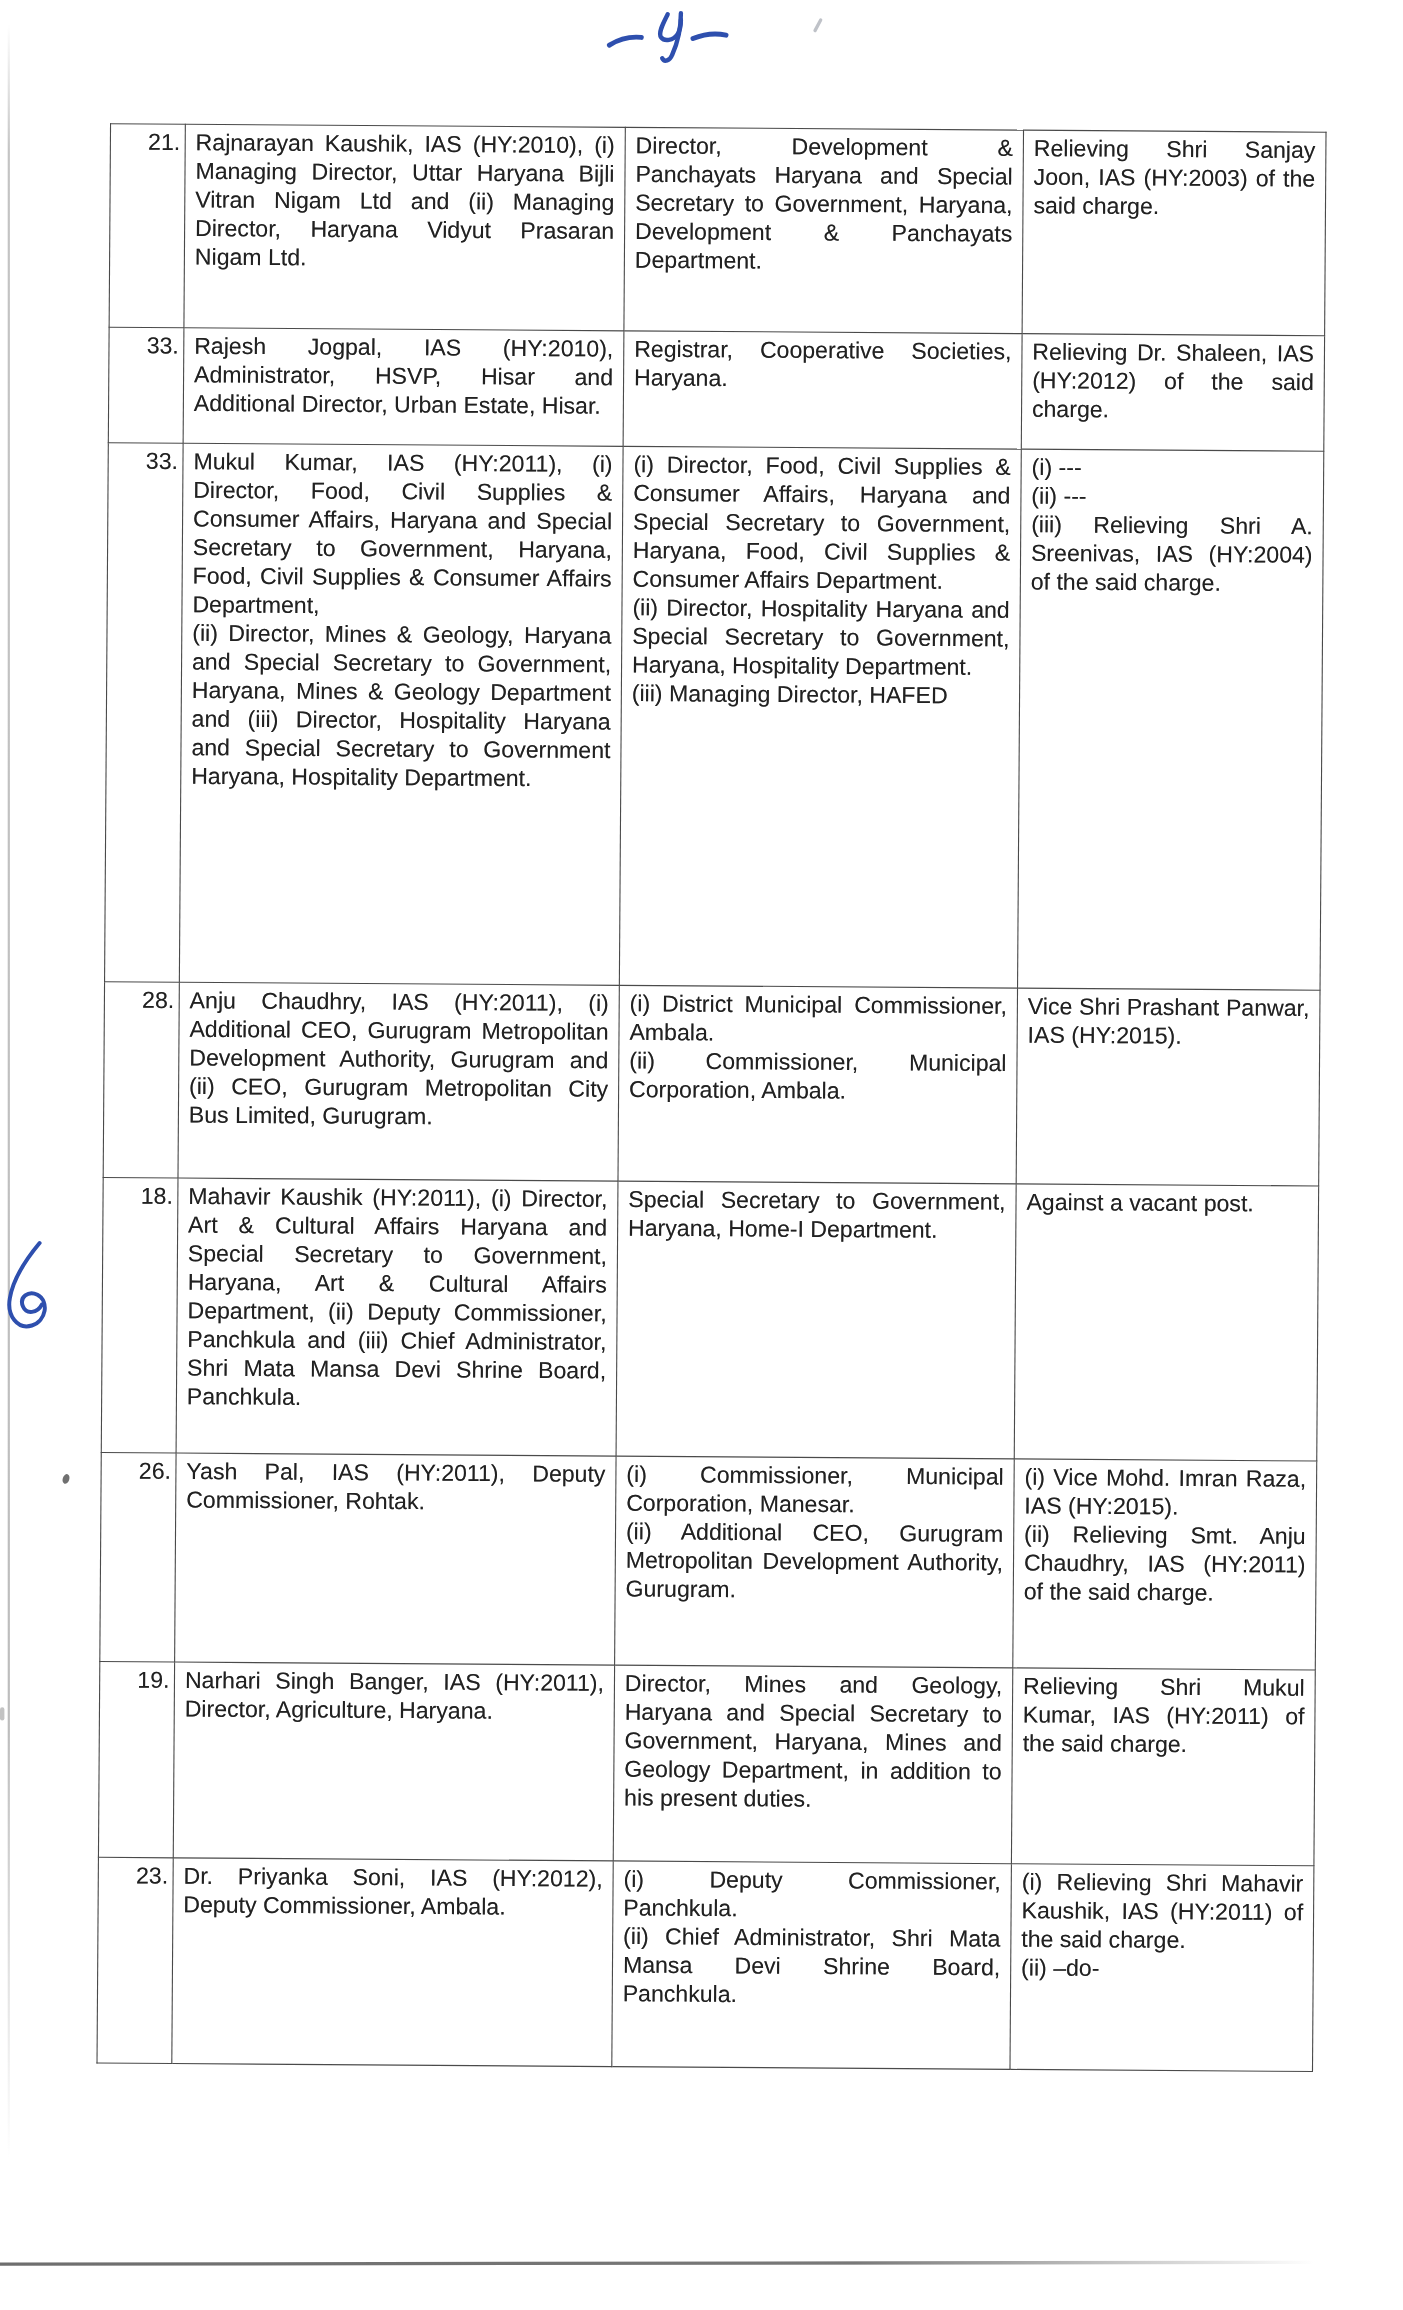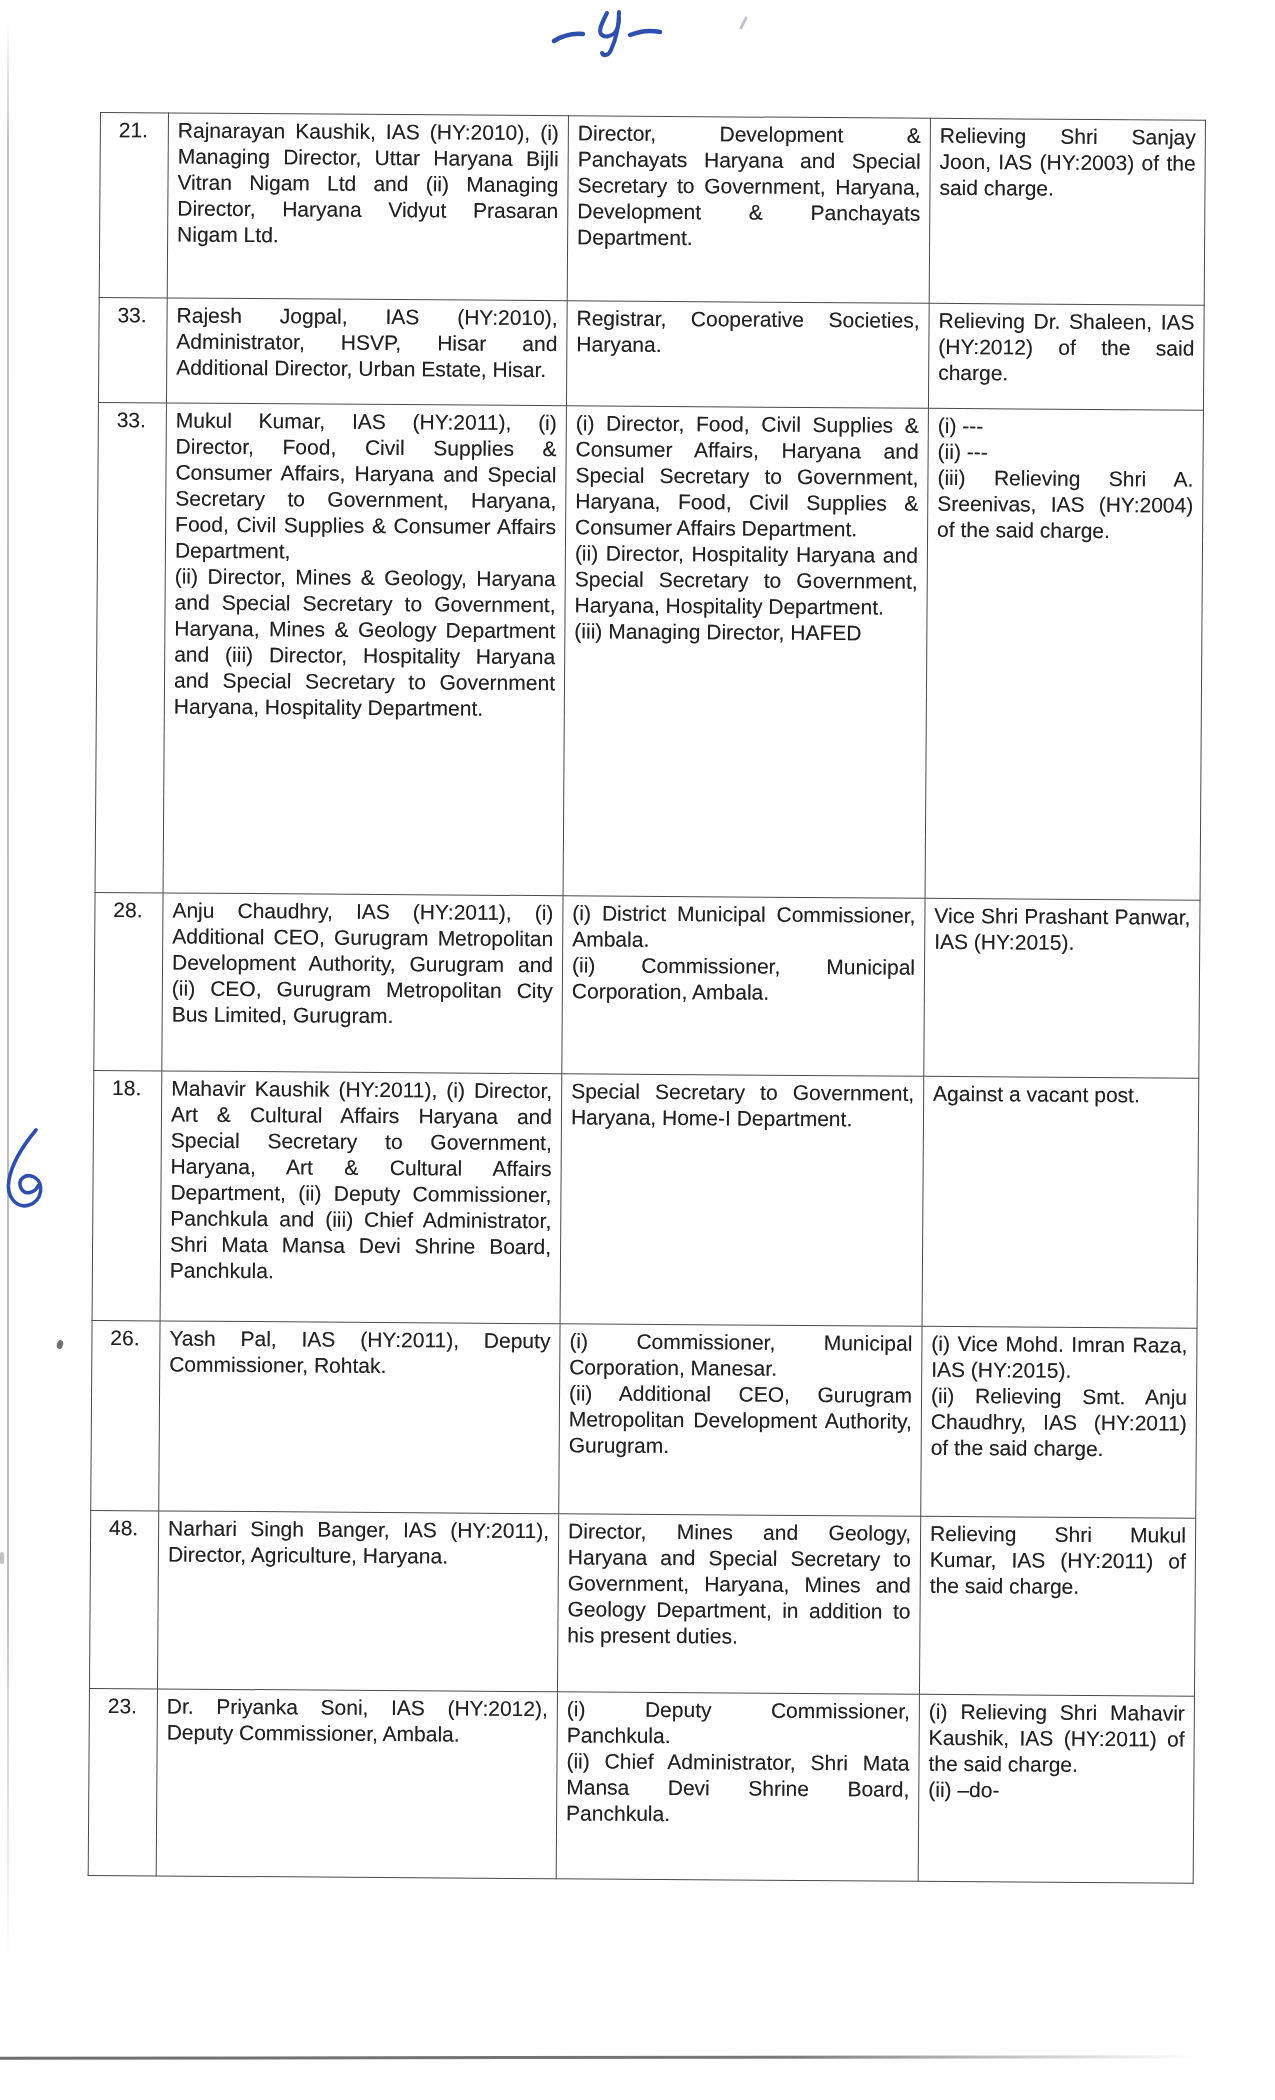--- a/index.html
+++ b/index.html
@@ -32,21 +32,21 @@
     text-shadow:0 0 0.5px rgba(30,30,30,.45);
   }
   .doc-table p{
     margin:0;
     text-align:justify;
   }
   td.sr{
     text-align:center;
     padding-left:2px;padding-right:4px;
   }
-  td.sr p{text-align:center;}
+  td.sr p{text-align:right;}
   
   .gap-6{margin-top:156px;}
   .gap-4{margin-top:113px;}
   .gap-2{margin-top:50px;}
 
   
   .hw{position:absolute;pointer-events:none;}
   .hw path{fill:none;stroke:#2e4fae;stroke-linecap:round;stroke-linejoin:round;}
 
   
@@ -196,21 +196,21 @@
         <p>(ii) Additional CEO, Gurugram Metropolitan Development Authority, Gurugram.</p>
       </td>
       <td>
         <p>(i) Vice Mohd. Imran Raza, IAS (HY:2015).</p>
         <p>(ii) Relieving Smt. Anju Chaudhry, IAS (HY:2011) of the said charge.</p>
       </td>
     </tr>
 
     <tr style="height:178px">
       <td class="sr">
-            <p>48.</p>
+            <p>19.</p>
           </td>
       <td>
             <p>Narhari Singh Banger, IAS (HY:2011), Director, Agriculture, Haryana.</p>
           </td>
       <td>
             <p>Director, Mines and Geology, Haryana and Special Secretary to Government, Haryana, Mines and Geology Department, in addition to his present duties.</p>
           </td>
       <td>
             <p>Relieving Shri Mukul Kumar, IAS (HY:2011) of the said charge.</p>
           </td>

